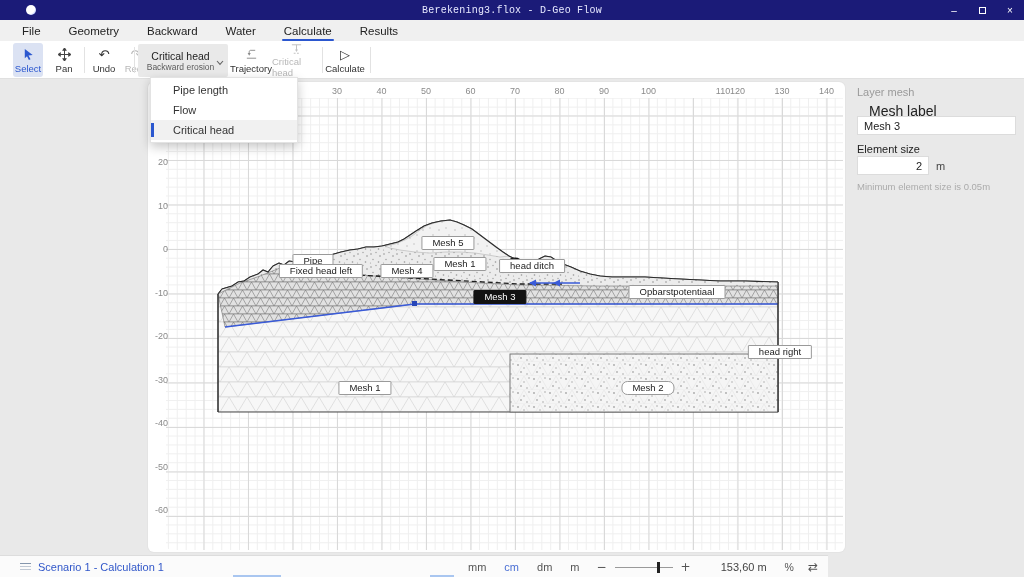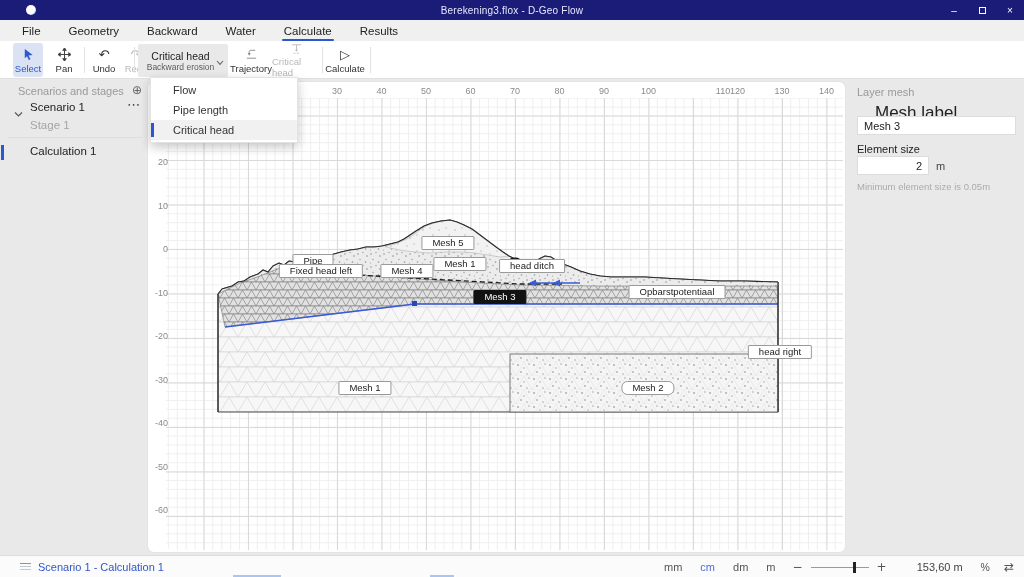--- a/index.html
+++ b/index.html
@@ -4,21 +4,21 @@
 <style>
   * { margin:0; padding:0; box-sizing:border-box; }
   html,body { width:1024px; height:577px; overflow:hidden; }
   body { font-family:"Liberation Sans", sans-serif; background:#e9e9e9; position:relative; }
   #app { position:absolute; inset:0; width:1024px; height:577px; background:#e9e9e9; }
 
   
   .titlebar { position:absolute; left:0; top:0; width:1024px; height:20px; background:#1b1b78; display:flex; align-items:center; }
   .app-icon { position:absolute; left:26px; top:5px; width:10px; height:10px; border-radius:50%;
               background:radial-gradient(circle at 35% 35%, #ffffff 55%, #7d9bff 100%); }
-  .win-title { position:absolute; left:0; right:0; text-align:center; font-size:10px; color:#e7e9ff; letter-spacing:.2px; }
+  .win-title { position:absolute; left:0; right:0; text-align:center; font-size:10px; color:#e7e9ff; letter-spacing:.2px;font-family:Liberation Mono, monospace; }
   .win-controls { position:absolute; right:0; top:0; height:20px; display:flex; }
   .win-btn { width:28px; height:20px; color:#fff; font-size:10px; display:flex; align-items:center; justify-content:center; }
   .win-btn .maxbox { width:7px; height:7px; border:1px solid #fff; display:block; }
 
   
   .menubar { position:absolute; left:0; top:20px; width:1024px; height:21px; background:#f0f0f0; display:flex; align-items:center; padding-left:8px; }
   .menu-item { font-size:11.5px; color:#222; padding:3px 4px 2px; margin:0 10px; position:relative; cursor:default; }
   .menu-item.active::after { content:""; position:absolute; left:2px; right:2px; bottom:-2px; height:2px; background:#2b57cf; border-radius:1px; }
 
   
@@ -64,29 +64,29 @@
     border-radius:0 0 6px 6px; }
   .xtick { position:absolute; top:4px; transform:translateX(-50%); font-size:9px; color:#8a8a8a; }
   .ytick { position:absolute; left:2px; width:18px; text-align:right; transform:translateY(-50%); font-size:9px; color:#8a8a8a; }
   .cv-svg { position:absolute; left:0; top:0; }
   .cv-label { position:absolute; transform:translate(-50%,-50%); background:#fff; border:1px solid #9a9a9a; border-radius:1px; font-size:9.5px; line-height:12px; padding:0 10px; color:#222; white-space:nowrap; z-index:5; }
   .cv-label.selected { background:#121212; color:#fff; border-color:#121212; }
 
   
   .right-panel { position:absolute; left:853px; top:82px; width:171px; height:470px; }
   .rp-header { position:absolute; left:4px; top:4px; font-size:11px; color:#9a9a9a; }
-  .rp-caption1 { position:absolute; left:22px; top:21px; font-size:17px; color:#222; }
+  .rp-caption1 { position:absolute; left:16px; top:21px; font-size:14px; color:#222; }
   .rp-input-mesh { position:absolute; left:4px; top:34px; width:159px; height:19px; background:#fff; border:1px solid #dcdcdc; font-size:11px; color:#222; padding:0 6px; font-family:"Liberation Sans", sans-serif; }
   .rp-caption2 { position:absolute; left:4px; top:61px; font-size:11px; color:#222; }
   .rp-input-size { position:absolute; left:4px; top:74px; width:72px; height:19px; background:#fff; border:1px solid #dcdcdc; font-size:11px; color:#222; padding:0 6px; text-align:right; font-family:"Liberation Sans", sans-serif; }
   .rp-unit { position:absolute; left:83px; top:78px; font-size:11px; color:#444; }
   .rp-hint { position:absolute; left:4px; top:99px; font-size:9.5px; color:#ababab; }
 
   
-  .statusbar { position:absolute; left:0; top:555px; width:1024px; height:22px; background:#fbfbfb; border-top:1px solid #ddd; }
+  .statusbar { position:absolute; left:0; top:555px; width:828px; height:22px; background:#fbfbfb; border-top:1px solid #ddd; }
   .sb-icon { position:absolute; left:20px; top:7px; width:11px; height:9px;
      background:linear-gradient(#8596ad 1px, transparent 1px, transparent 3px, #8596ad 4px, transparent 4px, transparent 6px, #8596ad 7px, transparent 7px); }
   .sb-left-text { position:absolute; left:38px; top:5px; font-size:11px; color:#3157c9; }
   .sb-right { position:absolute; right:10px; top:0; height:22px; display:flex; align-items:center; }
   .sb-unit { font-size:11px; color:#555; margin:0 9px; }
   .sb-unit.active { color:#4a6fd4; }
   .sb-zoomminus, .sb-zoomplus { font-size:12px; color:#555; margin:0 8px; font-family:"DejaVu Sans", sans-serif; }
   .sb-slider { width:58px; height:11px; position:relative; }
   .sb-slider .track { position:absolute; left:0; right:0; top:5px; height:1px; background:#9a9a9a; }
   .sb-slider .handle { position:absolute; left:42px; top:0; width:3px; height:11px; background:#222; }
@@ -186,35 +186,20 @@
       <span>Critical head</span>
     </div>
     <div class="tb-sep" style="left:322px;"></div>
     <div class="tb-btn" style="left:326px;width:38px;">
       <span class="glyph">▷</span>
       <span>Calculate</span>
     </div>
     <div class="tb-sep" style="left:370px;"></div>
   </div>
 
-  <div class="left-panel">
-    <span class="lp-header">Scenarios and stages</span>
-    <span class="lp-add">⊕</span>
-    <span class="lp-chevron">
-      <svg width="9" height="7" viewBox="0 0 9 7">
-          <polyline points="1,1.5 4.5,5 8,1.5" fill="none" stroke="#555" stroke-width="1.1"></polyline>
-        </svg>
-    </span>
-    <span class="lp-scenario">Scenario 1</span>
-    <span class="lp-more">⋯</span>
-    <span class="lp-stage">Stage 1</span>
-    <div class="lp-divider"></div>
-    <div class="lp-calcbar"></div>
-    <span class="lp-calc">Calculation 1</span>
-  </div>
 
   <div class="canvas-panel">
     <div class="grid"></div>
     <div id="xticks">
         <div class="xtick" style="left: 144.5px;">20</div>
         <div class="xtick" style="left: 189px;">30</div>
         <div class="xtick" style="left: 233.5px;">40</div>
         <div class="xtick" style="left: 278px;">50</div>
         <div class="xtick" style="left: 322.5px;">60</div>
         <div class="xtick" style="left: 367px;">70</div>
@@ -310,22 +295,22 @@
         <div class="cv-label" style="left: 384px; top: 184px;">head ditch</div>
         <div class="cv-label" style="left: 529px; top: 210px;">Opbarstpotentiaal</div>
         <div class="cv-label selected" style="left: 352px; top: 215px;">Mesh 3</div>
         <div class="cv-label" style="left: 632px; top: 270px;">head right</div>
         <div class="cv-label" style="left: 217px; top: 306px;">Mesh 1</div>
         <div class="cv-label" style="left: 500px; top: 306px; border-radius: 6px;">Mesh 2</div>
       </div>
   </div>
 
   <div class="dropdown" id="dropdown-menu">
+      <div class="dd-item">Pipe length</div>
       <div class="dd-item">Flow</div>
-      <div class="dd-item">Pipe length</div>
       <div class="dd-item selected">Critical head</div>
     </div>
 
   <div class="right-panel">
     <span class="rp-header">Layer mesh</span>
     <span class="rp-caption1">Mesh label</span>
     <input class="rp-input-mesh" value="Mesh 3" style="">
     <span class="rp-caption2">Element size</span>
     <input class="rp-input-size" value="2" style="">
     <span class="rp-unit">m</span>

